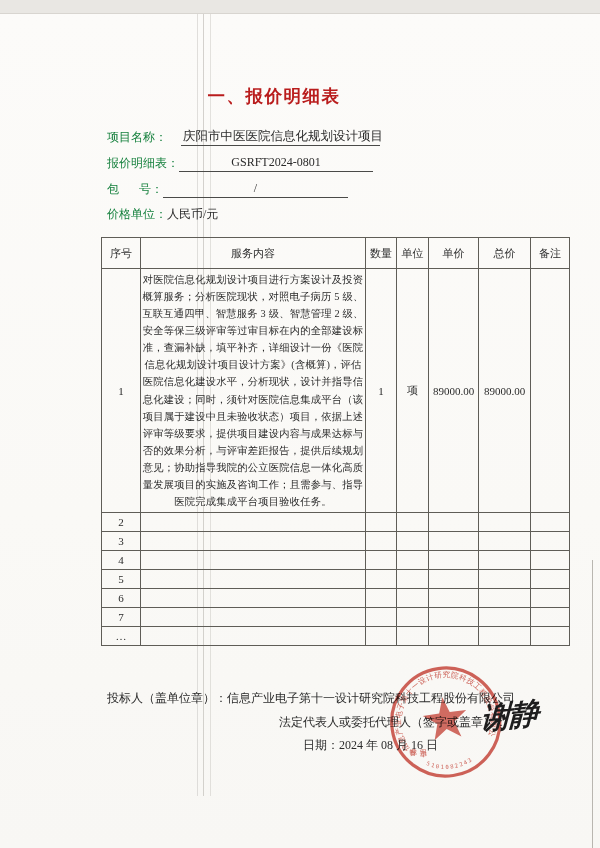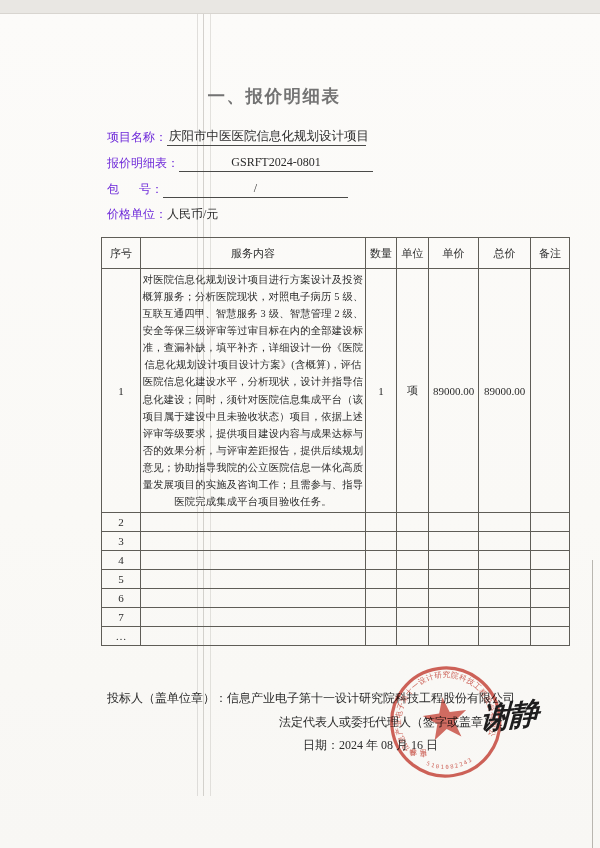--- a/index.html
+++ b/index.html
@@ -15,25 +15,25 @@
     position:absolute;left:0;top:13px;width:600px;height:835px;
     background:linear-gradient(180deg,#fcfbf9 0%,#faf9f6 60%,#f8f7f4 100%);
     border-top:1px solid #d8d5d0;
   }
   .fold-line{position:absolute;width:1px;background:#c9c7c2;top:2px;height:782px;}
   .paper-edge-right{position:absolute;width:1px;background:#b9b6b0;}
   
   .doc-title{
     position:absolute;left:0;top:84px;width:548px;text-align:center;
     font-family:"Liberation Sans","DejaVu Sans",sans-serif;
-    font-size:17.5px;font-weight:700;letter-spacing:1.5px;color:#737373;
+    font-size:17.5px;font-weight:700;letter-spacing:1.5px;color:#b91c1c;
   }
   
   .form-row{position:absolute;left:107px;height:20px;font-size:12px;white-space:nowrap;}
-  .form-label{display:inline-block;color:#6d28d9;}
+  .form-label{display:inline-block;color:#15803d;}
   .u-line{
     display:inline-block;border-bottom:1px solid #4a4a48;
     vertical-align:bottom;line-height:17px;
   }
   .u-name{width:197px;padding-left:2px;}
   .u-code{width:194px;text-align:center;}
   .u-pkg{width:185px;text-align:center;}
   
   table.quote{
     position:absolute;left:101px;top:237px;width:468px;
@@ -72,21 +72,21 @@
 <div id="paper"></div>
 
 <div class="fold-line" style="left:197px;top:14px;opacity:.55;"></div>
 <div class="fold-line" style="left:203px;top:14px;opacity:.8;"></div>
 <div class="fold-line" style="left:210px;top:14px;opacity:.5;"></div>
 <div class="paper-edge-right" style="left:592px;top:560px;height:288px;"></div>
 
 <div class="doc-title">一、报价明细表</div>
 
 <div class="form-row" style="top:128px;">
-  <span class="form-label">项目名称：</span><span class="u-line u-name" style="font-size:12.5px;">庆阳市中医医院信息化规划设计项目</span>
+  <span class="form-label">项目名称：</span><span class="u-line u-name" style="font-size:12.5px;margin-left:14px;">庆阳市中医医院信息化规划设计项目</span>
 </div>
 <div class="form-row" style="top:154px;">
   <span class="form-label">报价明细表：</span><span class="u-line u-code">GSRFT2024-0801</span>
 </div>
 <div class="form-row" style="top:180px;">
   <span class="form-label">包</span><span style="display:inline-block;width:20px;"></span><span class="form-label">号：</span><span class="u-line u-pkg">/</span>
 </div>
 <div class="form-row" style="top:206px;">
   <span class="form-label">价格单位：</span><span>人民币/元</span>
 </div>

